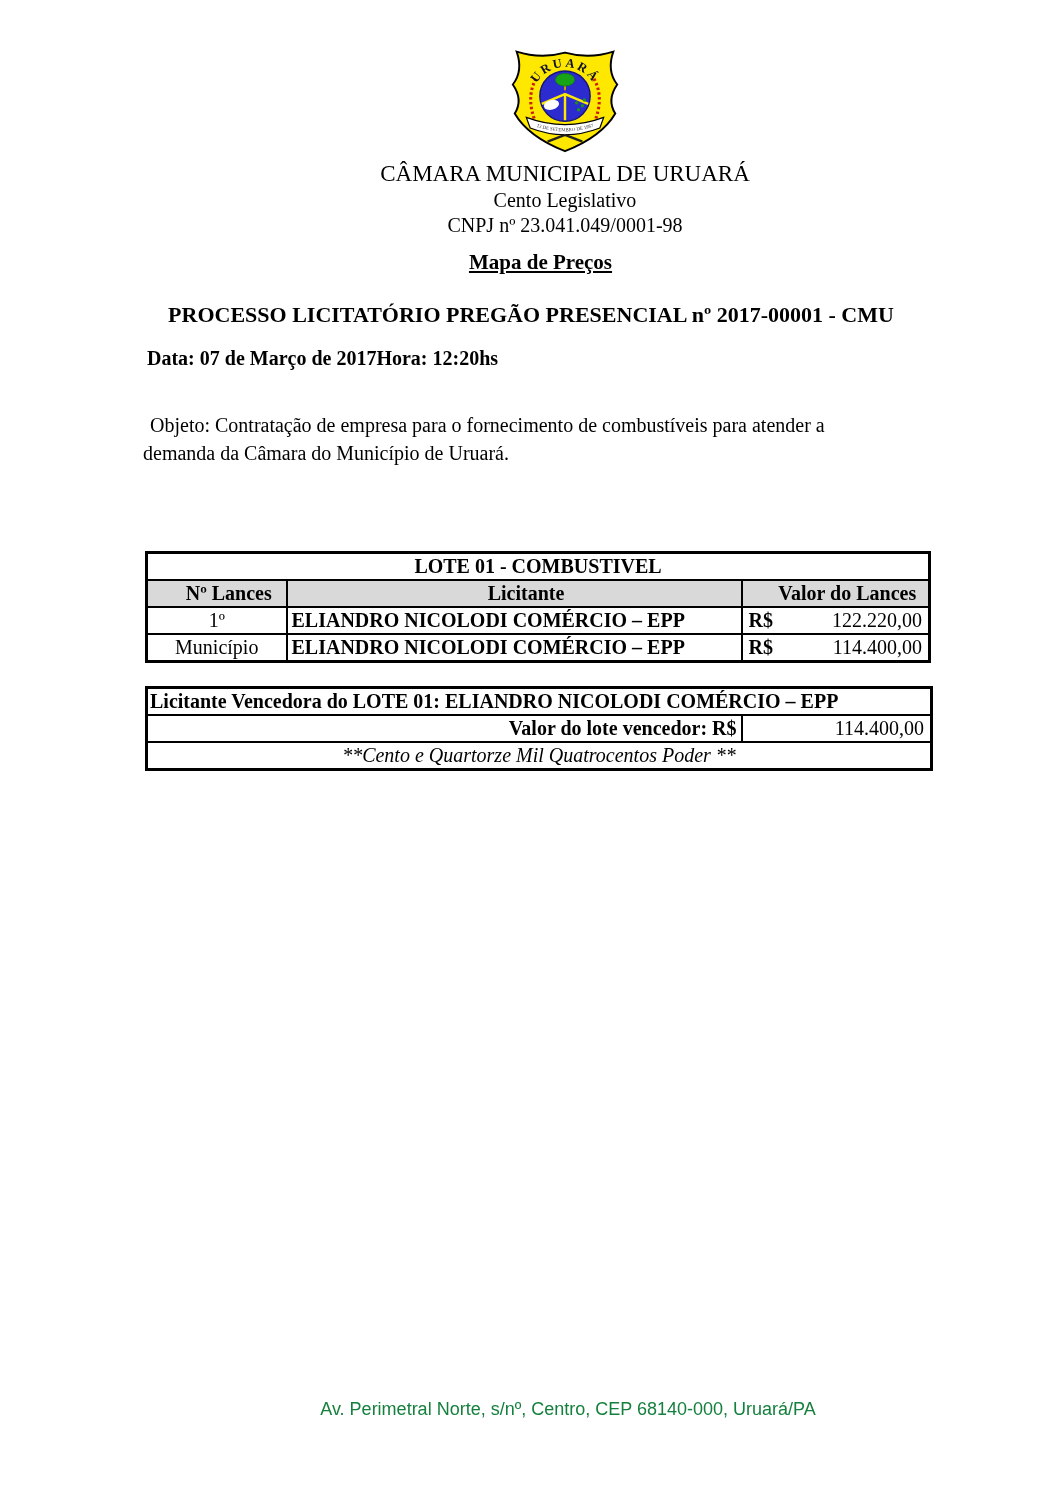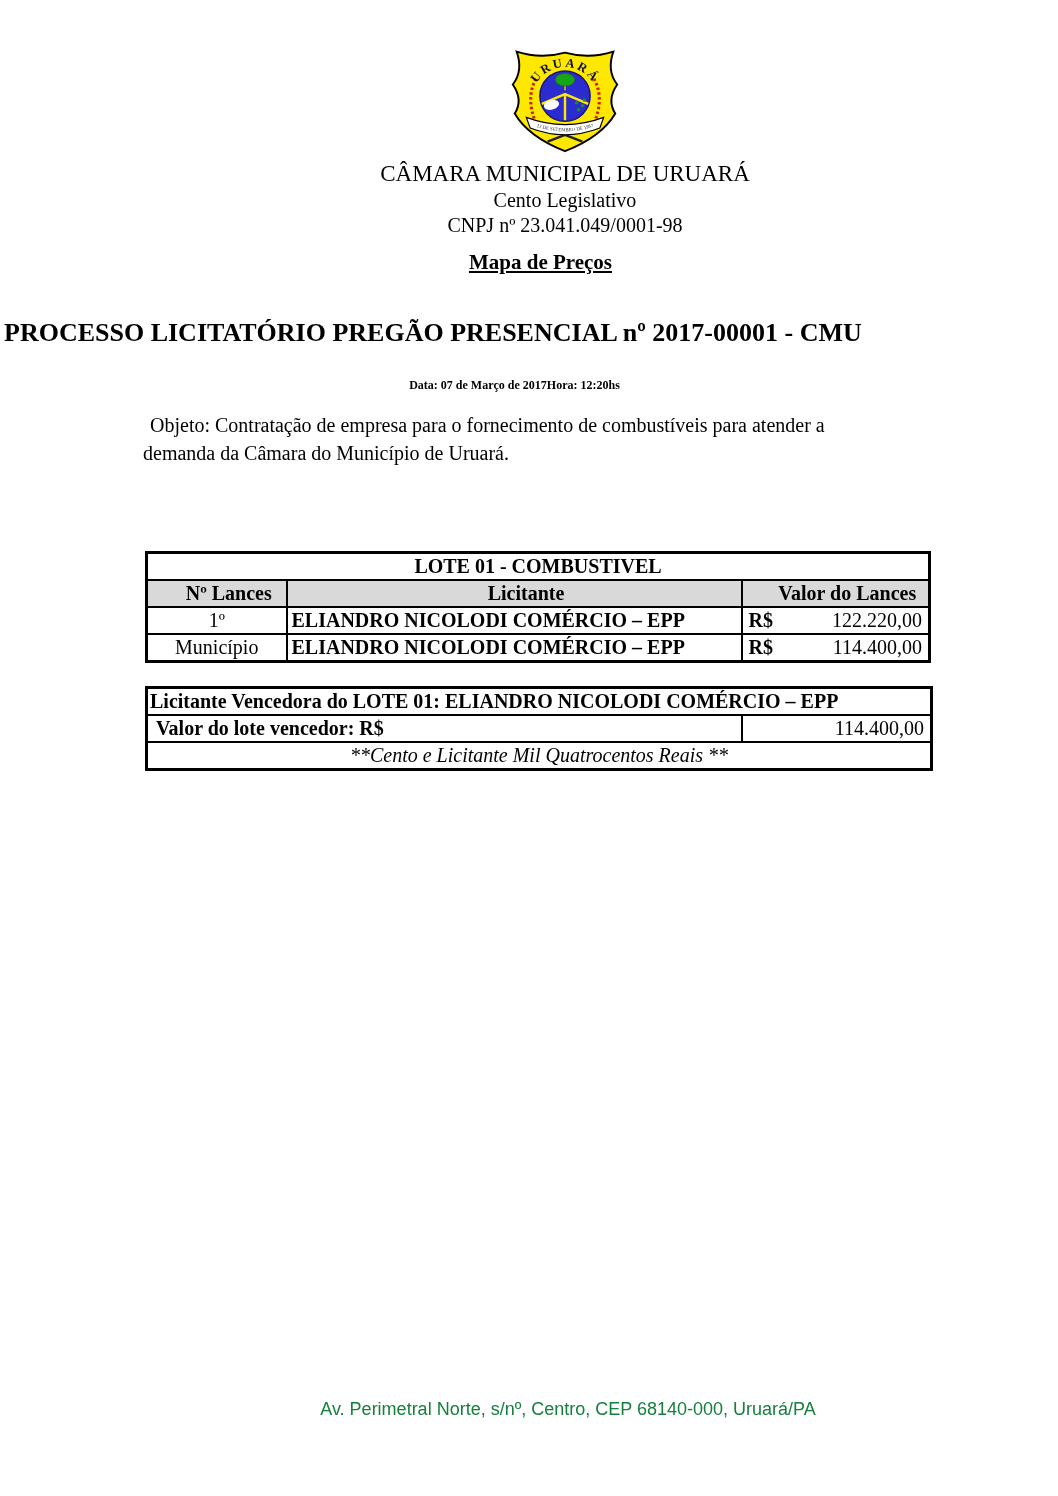--- a/index.html
+++ b/index.html
@@ -22,47 +22,47 @@
   .org-name{font-size:23px; line-height:25px; margin-top:5px; font-weight:normal;}
   .org-sub{font-size:20px; line-height:24px; margin-top:2px;}
   .org-cnpj{font-size:20px; line-height:24px; margin-top:1px;}
   
   .doc-title{
     position:absolute; top:250px; left:23px; right:0;
     text-align:center; font-size:21px; font-weight:bold;
     text-decoration:underline;
   }
   .process-title{
-    position:absolute; top:318px; left:4px; right:0;
-    text-align:left; font-size:26px; font-weight:bold;
+    position:absolute; top:302px; left:4px; right:0;
+    text-align:center; font-size:22px; font-weight:bold;
   }
   .date-row{
-    position:absolute; top:378px; left:147px; width:735px;
-    display:flex; justify-content:center;
-    font-size:12px; font-weight:bold;
+    position:absolute; top:347px; left:147px; width:735px;
+    display:flex; justify-content:flex-start;
+    font-size:20px; font-weight:bold;
   }
   .objeto{
     position:absolute; top:411px; left:143px; width:748px;
     font-size:20px; line-height:28px; text-indent:7px;
   }
   
   table{border-collapse:collapse; table-layout:fixed;}
   .lot-table{position:absolute; top:551px; left:145px; width:783px; border:3px solid #000;}
   .winner-table{position:absolute; top:686px; left:145px; width:785px; border:3px solid #000;}
   td,th{border:2px solid #000; height:25px; font-size:20px; padding:0 4px; overflow:hidden; white-space:nowrap;}
   .t-title{text-align:center; font-weight:bold; background:#fff;}
   .t-colhead{text-align:center; font-weight:bold;padding-left:28px;}
   .c-lance{text-align:center; font-weight:normal;}
   .c-licitante{font-weight:bold; text-align:left;}
   .c-valor{padding:0 6px;}
   .valor-flex{display:flex; justify-content:space-between; align-items:center;}
   .cur{font-weight:bold;}
   .num{font-weight:normal;}
   .w-line{font-weight:bold; text-align:left; padding-left:2px;}
-  .w-label{font-weight:bold; text-align:left; padding-left:8px;}
+  .w-label{font-weight:bold; text-align:right; padding-left:8px;}
   .w-value{text-align:right; padding-right:6px;}
   .w-words{text-align:center; font-style:italic; font-weight:normal;}
   
   .footer{
     position:absolute; top:1399px; left:78px; right:0;
     text-align:center;
     font-family:"Liberation Sans", sans-serif;
     font-size:18px; color:#15803d;
   }
 </style>
@@ -174,20 +174,20 @@
       </colgroup>
     <tbody>
         <tr>
       <td class="w-line" colspan="2">Licitante Vencedora do LOTE 01: ELIANDRO NICOLODI COMÉRCIO – EPP</td>
     </tr>
     <tr>
       <td class="w-label">Valor do lote vencedor: R$</td>
       <td class="w-value">114.400,00</td>
     </tr>
     <tr>
-      <td class="w-words" colspan="2">**Cento e Licitante Mil Quatrocentos Reais **</td>
+      <td class="w-words" colspan="2">**Cento e Quartorze Mil Quatrocentos Poder **</td>
     </tr>
   </tbody>
     </table>
 
   <div class="footer">Av. Perimetral Norte, s/nº, Centro, CEP 68140-000, Uruará/PA</div>
 
 </div>
 
 </body></html>

